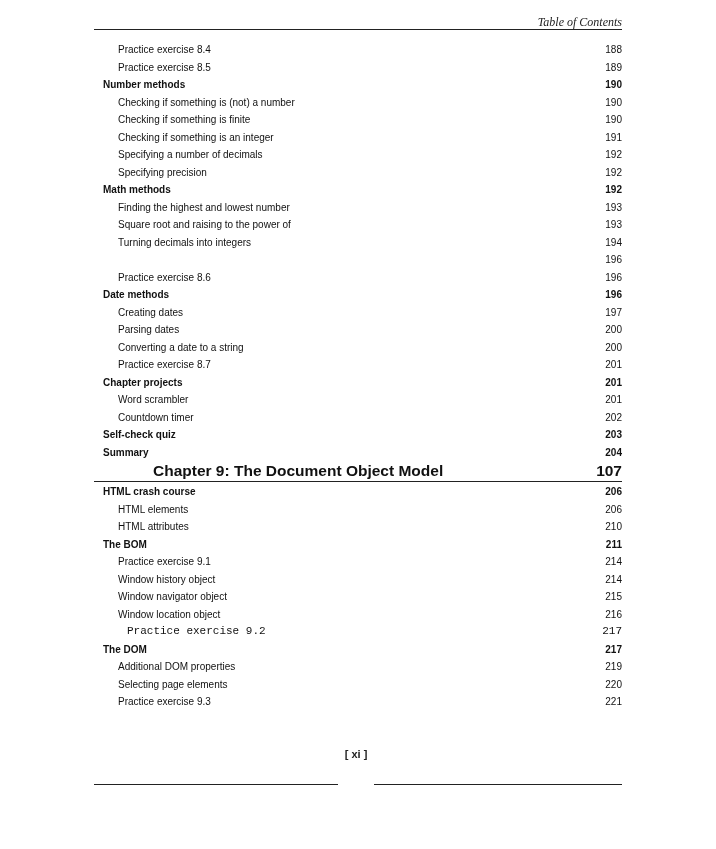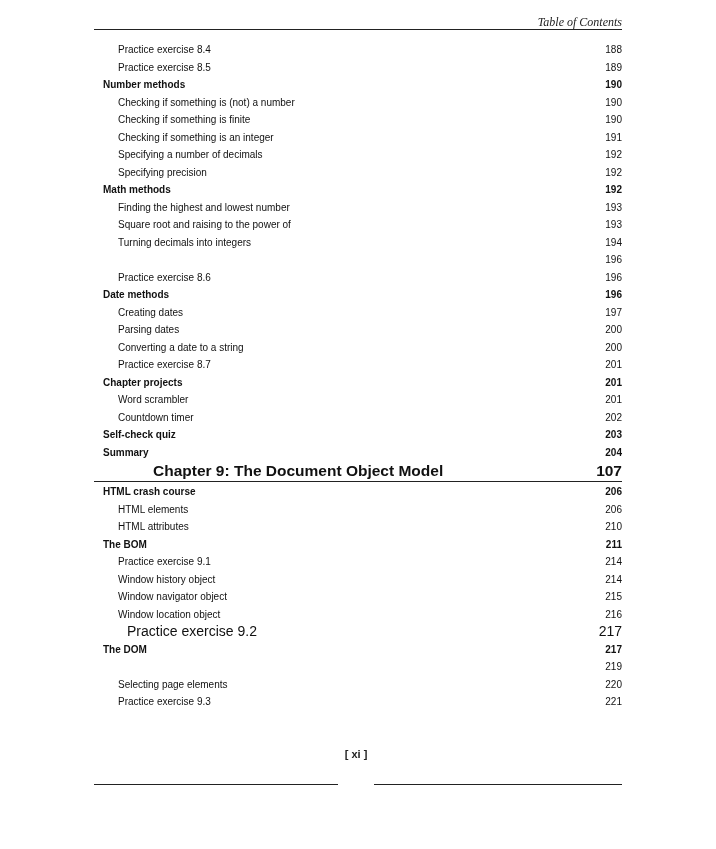--- a/index.html
+++ b/index.html
@@ -9,21 +9,21 @@
                   font-style: italic; font-size: 12px; color: #222; }
   .header-rule { position: absolute; top: 29px; left: 94px; width: 528px; height: 0;
                  border-top: 1px solid #222; }
   .toc { position: absolute; top: 41px; left: 94px; width: 528px; }
   .row { position: relative; height: 17.5px; line-height: 17.5px; font-size: 10px; white-space: nowrap; }
   .row .label { position: absolute; top: 0; }
   .row .page { position: absolute; right: 0; top: 0; }
   .lvl1 .label { left: 24px; }
   .lvl0 .label { left: 9px; font-weight: bold; }
   .lvl0 .page { font-weight: bold; }
-  .lvl2 { font-size: 14px; }
+  .lvl2 { font-size: 11px; font-family: Liberation Mono, monospace; }
   .lvl2 .label { left: 33px; }
   .chapter { height: 20px; line-height: 20px; font-size: 15.5px; font-weight: bold; border-bottom: 1.5px solid #222; margin-bottom: 1px; }
   .chapter .label { left: 11px; margin-left: 48px; }
   .footer-line { position: absolute; top: 784px; height: 0; border-top: 1px solid #222; }
   .footer-left { left: 94px; width: 244px; }
   .footer-right { left: 374px; width: 248px; }
   .footer-page { position: absolute; top: 748px; left: 338px; width: 36px; text-align: center;
                  font-size: 11px; font-weight: bold; color: #222; }
 </style>
 </head>
@@ -166,20 +166,21 @@
     </div>
     <div class="row lvl2">
       <span class="label">Practice exercise 9.2</span>
       <span class="page">217</span>
     </div>
     <div class="row lvl0">
       <span class="label">The DOM</span>
       <span class="page">217</span>
     </div>
     <div class="row lvl1">
+      <span class="label">Additional DOM properties</span>
       <span class="page">219</span>
     </div>
     <div class="row lvl1">
       <span class="label">Selecting page elements</span>
       <span class="page">220</span>
     </div>
     <div class="row lvl1">
       <span class="label">Practice exercise 9.3</span>
       <span class="page">221</span>
     </div>

